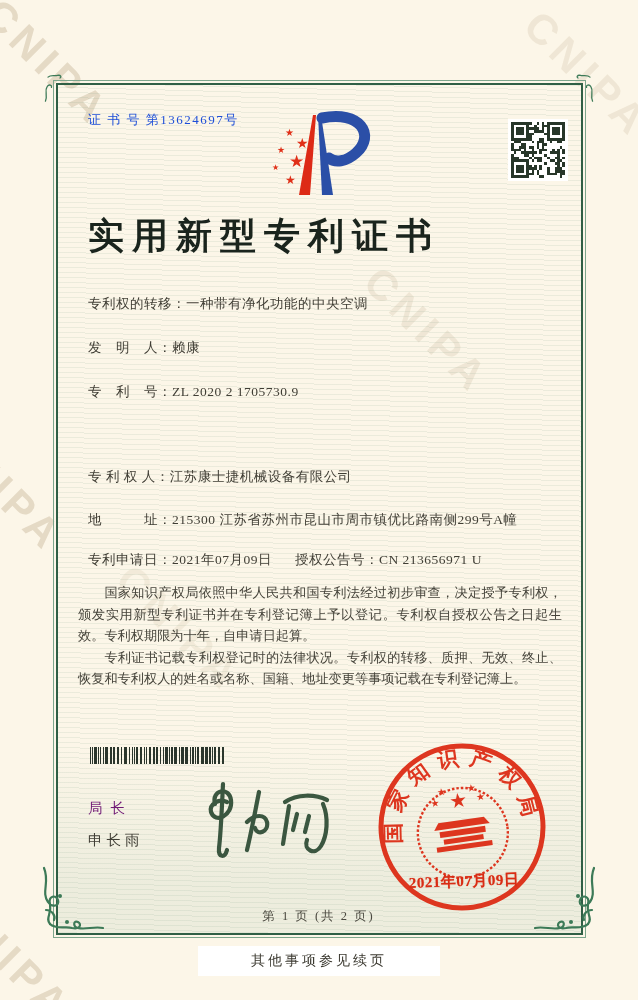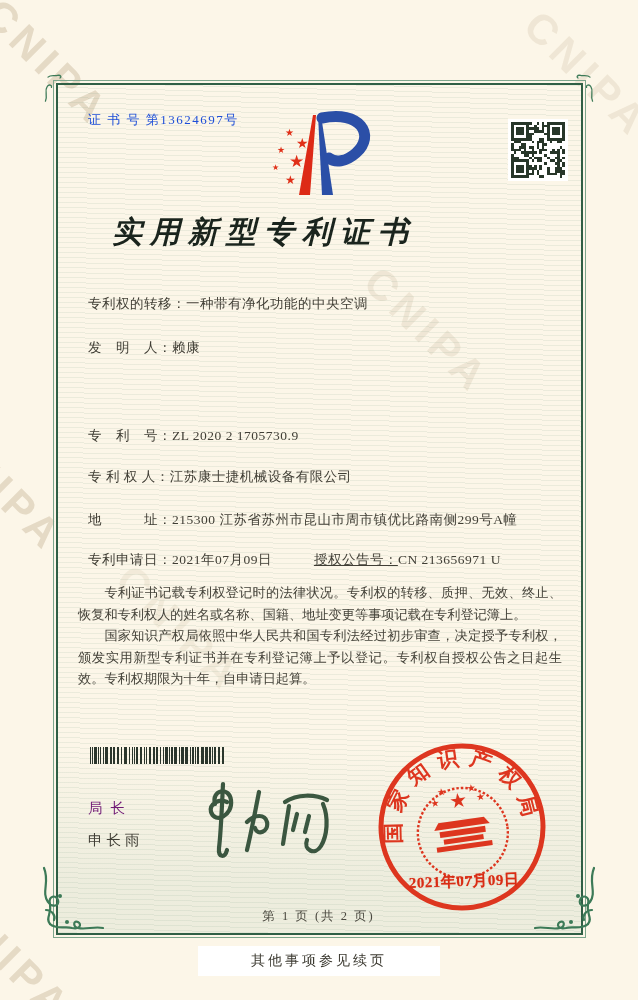--- a/index.html
+++ b/index.html
@@ -15,24 +15,24 @@
         linear-gradient(to bottom, rgba(0,0,0,0) 78%, rgba(128,168,142,0.12) 94%),
         repeating-linear-gradient(1.5deg, rgba(122,160,134,0.13) 0px, rgba(122,160,134,0.13) 1px, rgba(0,0,0,0) 1px, rgba(0,0,0,0) 5px);}
   .corner{position:absolute;}
   .cert-no{position:absolute;left:88px;top:111px;font-size:13px;letter-spacing:1.5px;color:#1d4ed8;}
   .logo{position:absolute;left:252px;top:101px;width:140px;height:100px;}
   .qr{position:absolute;left:508px;top:119px;width:60px;height:62px;background:#ffffff;
       padding:3px;box-sizing:border-box;}
   .qr-grid{width:100%;height:100%;display:grid;grid-template-columns:repeat(21,1fr);grid-template-rows:repeat(21,1fr);}
   .qr-grid i{display:block;}
   .qr-grid i.d{background:#273629;}
-  .title{position:absolute;left:0;top:212px;width:528px;text-align:center;font-size:30px;
-         font-weight:bold;letter-spacing:8px;color:#1a241d;font-style:italic;}
+  .title{position:absolute;left:0;top:212px;width:528px;text-align:center;font-size:36px;
+         font-weight:bold;letter-spacing:8px;color:#1a241d;}
   .frow{position:absolute;left:88px;width:478px;font-size:13.5px;letter-spacing:.5px;color:#403e35;white-space:nowrap;}
-  .frow .pair2{margin-left:38px;text-decoration:underline;}
+  .frow .pair2{margin-left:19px;}
   .paras{position:absolute;left:78px;top:582px;width:484px;font-size:13.2px;line-height:21.5px;
          text-align:justify;color:#45433a;}
   .paras p{margin:0;text-indent:2em;}
   .barcode{position:absolute;left:90px;top:747px;width:162px;height:17px;display:flex;align-items:stretch;font-size:0;}
   .barcode i{display:block;height:100%;background:#2b362c;flex:none;}
   .sig-title{position:absolute;left:88px;top:799px;font-size:14.5px;letter-spacing:8px;color:#701a75;}
   .sig-name{position:absolute;left:88px;top:831px;font-size:14.5px;letter-spacing:4px;color:#3f3d34;}
   .sig-hand{position:absolute;left:185px;top:778px;width:160px;height:90px;}
   .seal{position:absolute;left:376px;top:741px;width:172px;height:172px;transform:rotate(-8deg);opacity:.96;}
   .seal-date{position:absolute;left:386px;top:872px;width:156px;text-align:center;font-size:15px;
@@ -553,37 +553,37 @@
   </div>
 
   <div class="title">实用新型专利证书</div>
 
   <div class="frow" style="top:295px;">
     <span>专利权的转移：</span><span>一种带有净化功能的中央空调</span>
   </div>
   <div class="frow" style="top:339px;">
     <span>发　明　人：</span><span>赖康</span>
   </div>
-  <div class="frow" style="top:383px;margin-top:44px;">
+  <div class="frow" style="top:383px;">
     <span>专　利　号：</span><span>ZL 2020 2 1705730.9</span>
   </div>
   <div class="frow" style="top:468px;">
     <span>专 利 权 人：</span><span>江苏康士捷机械设备有限公司</span>
   </div>
   <div class="frow" style="top:511px;">
     <span>地　　　址：</span><span>215300 江苏省苏州市昆山市周市镇优比路南侧299号A幢</span>
   </div>
   <div class="frow" style="top:551px;">
     <span>专利申请日：</span><span>2021年07月09日</span>
     <span class="pair2">授权公告号：</span><span>CN 213656971 U</span>
   </div>
 
   <div class="paras">
+    <p>国家知识产权局依照中华人民共和国专利法经过初步审查，决定授予专利权，颁发实用新型专利证书并在专利登记簿上予以登记。专利权自授权公告之日起生效。专利权期限为十年，自申请日起算。</p>
     <p>专利证书记载专利权登记时的法律状况。专利权的转移、质押、无效、终止、恢复和专利权人的姓名或名称、国籍、地址变更等事项记载在专利登记簿上。</p>
-    <p>国家知识产权局依照中华人民共和国专利法经过初步审查，决定授予专利权，颁发实用新型专利证书并在专利登记簿上予以登记。专利权自授权公告之日起生效。专利权期限为十年，自申请日起算。</p>
   </div>
 
   <div class="barcode" id="barcode">
       <i style="width: 1px; margin-right: 1px;"></i>
       <i style="width: 1px; margin-right: 1px;"></i>
       <i style="width: 3px; margin-right: 1px;"></i>
       <i style="width: 1px; margin-right: 1px;"></i>
       <i style="width: 1px; margin-right: 2px;"></i>
       <i style="width: 1px; margin-right: 1px;"></i>
       <i style="width: 3px; margin-right: 2px;"></i>

